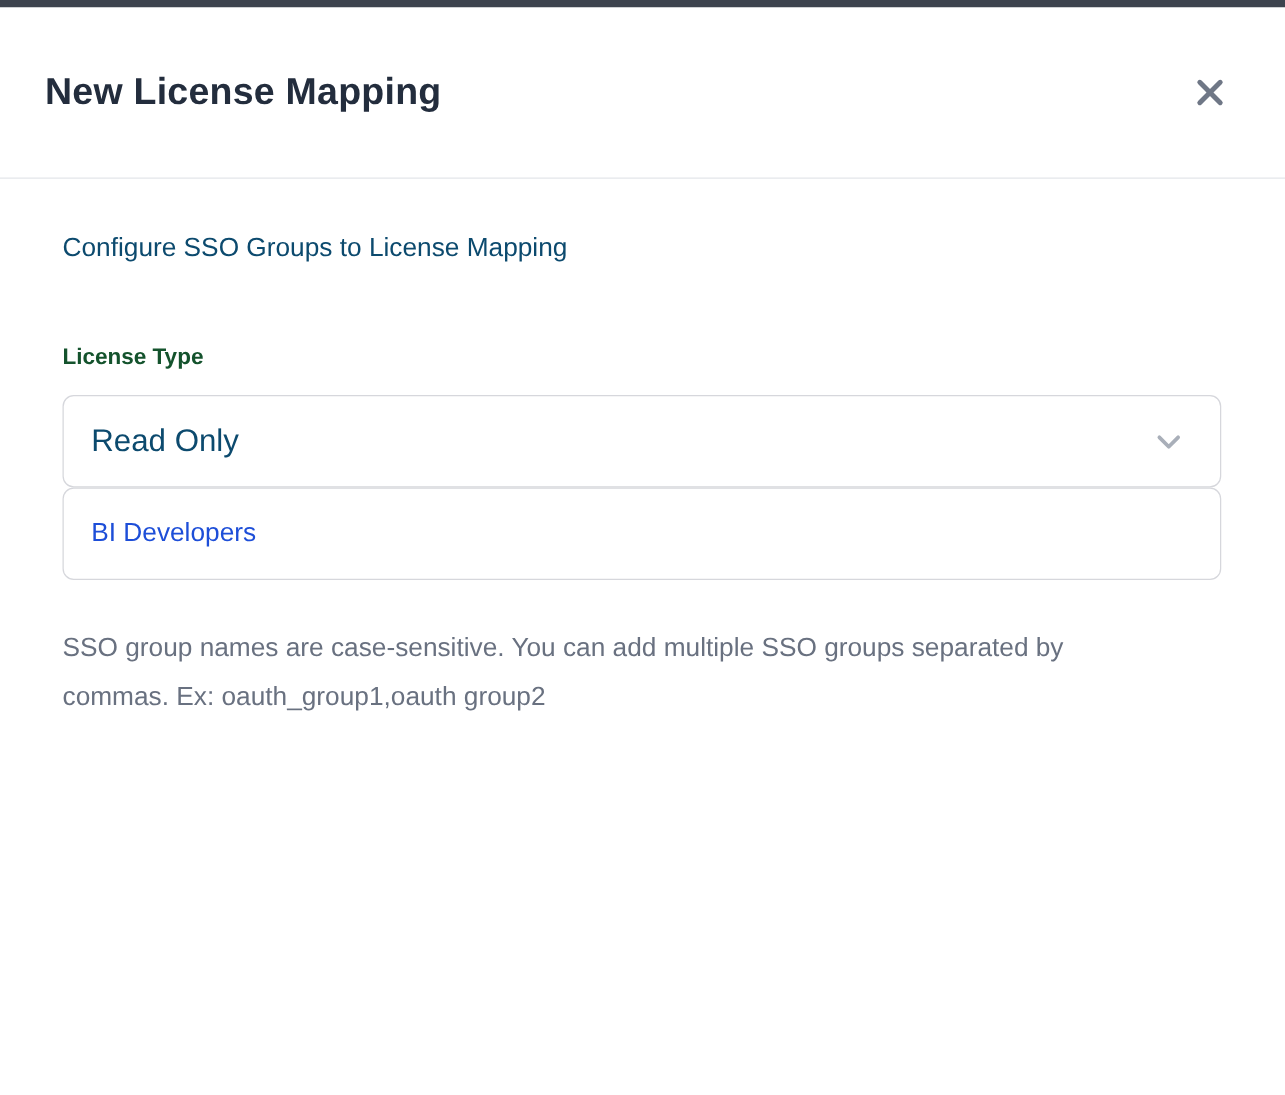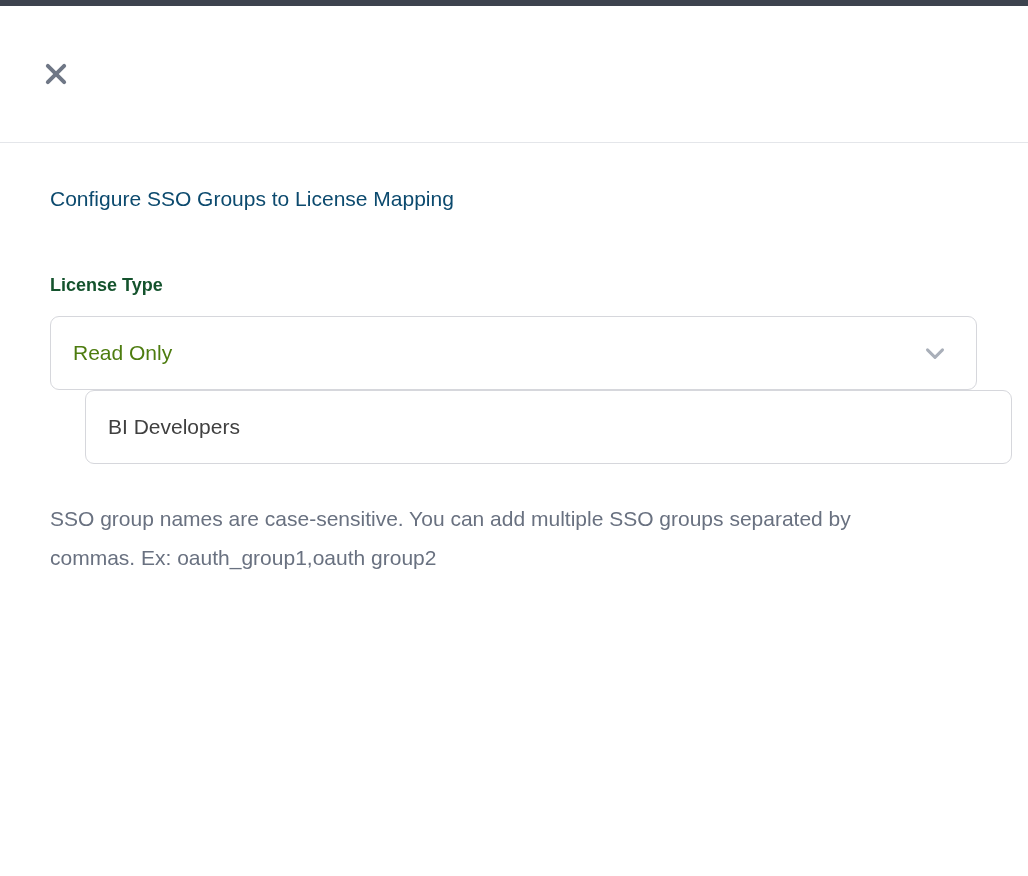--- a/index.html
+++ b/index.html
@@ -93,35 +93,34 @@
     border: 1px solid #d6d7dc;
     border-radius: 9px;
     background: #ffffff;
     display: flex;
     align-items: center;
     justify-content: space-between;
     padding: 0 26px 0 22px;
     cursor: pointer;
   }
   .select-box .selected-value {
-    font-size: 21px;
-    color: #4d7c0f;
+    font-size: 25px;
+    color: #0c4a6e;
   }
   .text-input {
     width: 100%;
     height: 74px;
     border: 1px solid #d6d7dc;
     border-radius: 9px;
     background: #ffffff;
     padding: 0 22px;
     font-family: "Liberation Sans", sans-serif;
     font-size: 21px;
-    color: #404040;
+    color: #1d4ed8;
     outline: none;
-    margin-left: 35px;
   }
   .help-text {
     margin-top: 36px;
     max-width: 880px;
     font-size: 21px;
     line-height: 1.85;
     color: #697180;
   }
 </style>
 </head>
@@ -129,20 +128,21 @@
 
 <div class="top-edge"></div>
 <div class="left-edge-marks">
   <span></span>
   <span></span>
 </div>
 
 <div class="modal">
 
   <div class="modal-header">
+    <h1 class="modal-title">New License Mapping</h1>
     <button class="close-btn" aria-label="Close">
       <svg width="28" height="28" viewBox="0 0 24 24" fill="none" stroke="#6f7786" stroke-width="3.4" stroke-linecap="round">
         <line x1="5" y1="5" x2="19" y2="19"></line>
         <line x1="19" y1="5" x2="5" y2="19"></line>
       </svg>
     </button>
   </div>
 
   <div class="modal-body">
 

